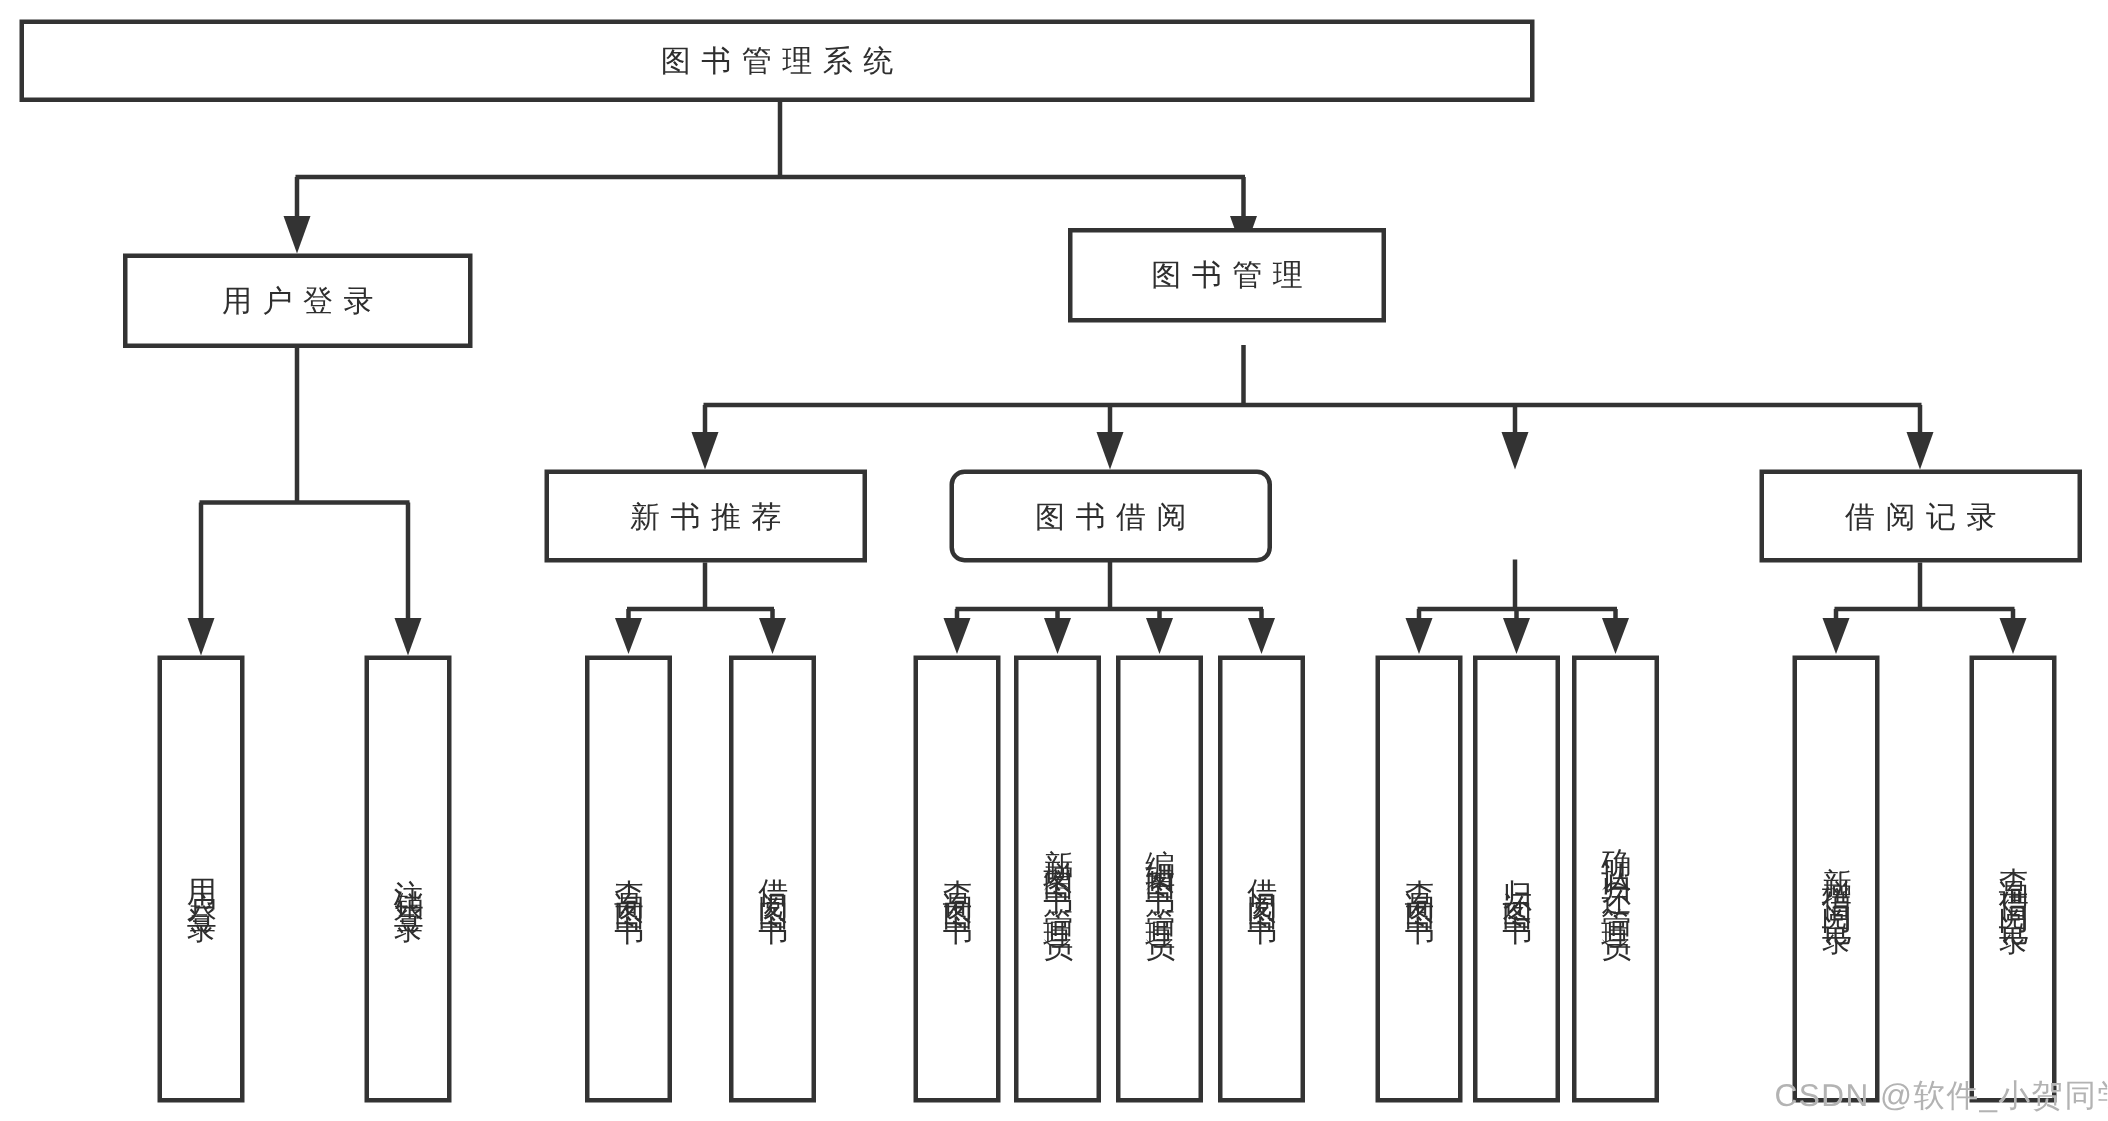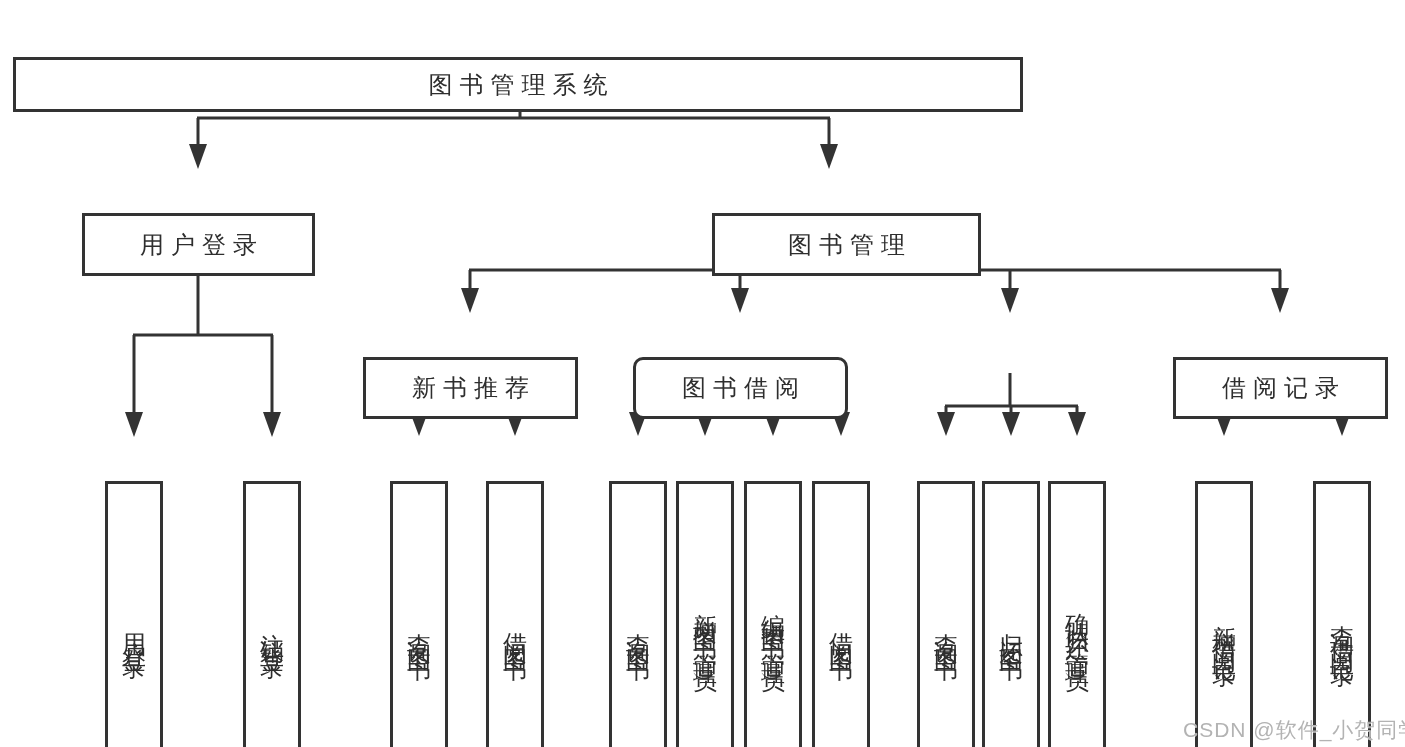--- a/index.html
+++ b/index.html
@@ -22,22 +22,21 @@
   }
   .box {
     position: absolute;
     box-sizing: border-box;
     border: 3px solid #333333;
     background: #ffffff;
     display: flex;
     align-items: center;
     justify-content: center;
     color: #2e2e2e;
-    font-size: 24px;
-    margin-top: 44px;
+    font-size: 20px;
   }
   .h {
     letter-spacing: 7px;
     text-indent: 7px;
   }
   .v {
     writing-mode: vertical-rl;
     text-orientation: mixed;
     letter-spacing: 8px;
     line-height: 1;
@@ -124,21 +123,21 @@
       <polygon points="1002,412 1020,412 1011,436"></polygon>
       <polygon points="1068,412 1086,412 1077,436"></polygon>
       <polygon points="1215,412 1233,412 1224,436"></polygon>
       <polygon points="1333,412 1351,412 1342,436"></polygon>
     </g>
   </svg>
 
   <div class="box h" style="left:13px; top:13px; width:1010px; height:55px;">图书管理系统</div>
 
   <div class="box h" style="left:82px; top:169px; width:233px; height:63px;">用户登录</div>
-  <div class="box h" style="left:712px; top:169px; width:269px; height:63px;">图书管理</div>
+  <div class="box h" style="left:712px; top:152px; width:212px; height:63px;">图书管理</div>
 
   <div class="box h" style="left:363px; top:313px; width:215px; height:62px;">新书推荐</div>
   <div class="box h" style="left:633px; top:313px; width:215px; height:62px;border-radius:10px;">图书借阅</div>
   <div class="box h" style="left:1173px; top:313px; width:215px; height:62px;">借阅记录</div>
 
   <div class="box v" style="left:105px; top:437px; width:58px; height:298px;">用户登录</div>
   <div class="box v" style="left:243px; top:437px; width:58px; height:298px;">注销登录</div>
 
   <div class="box v" style="left:390px; top:437px; width:58px; height:298px;">查询图书</div>
   <div class="box v" style="left:486px; top:437px; width:58px; height:298px;">借阅图书</div>

